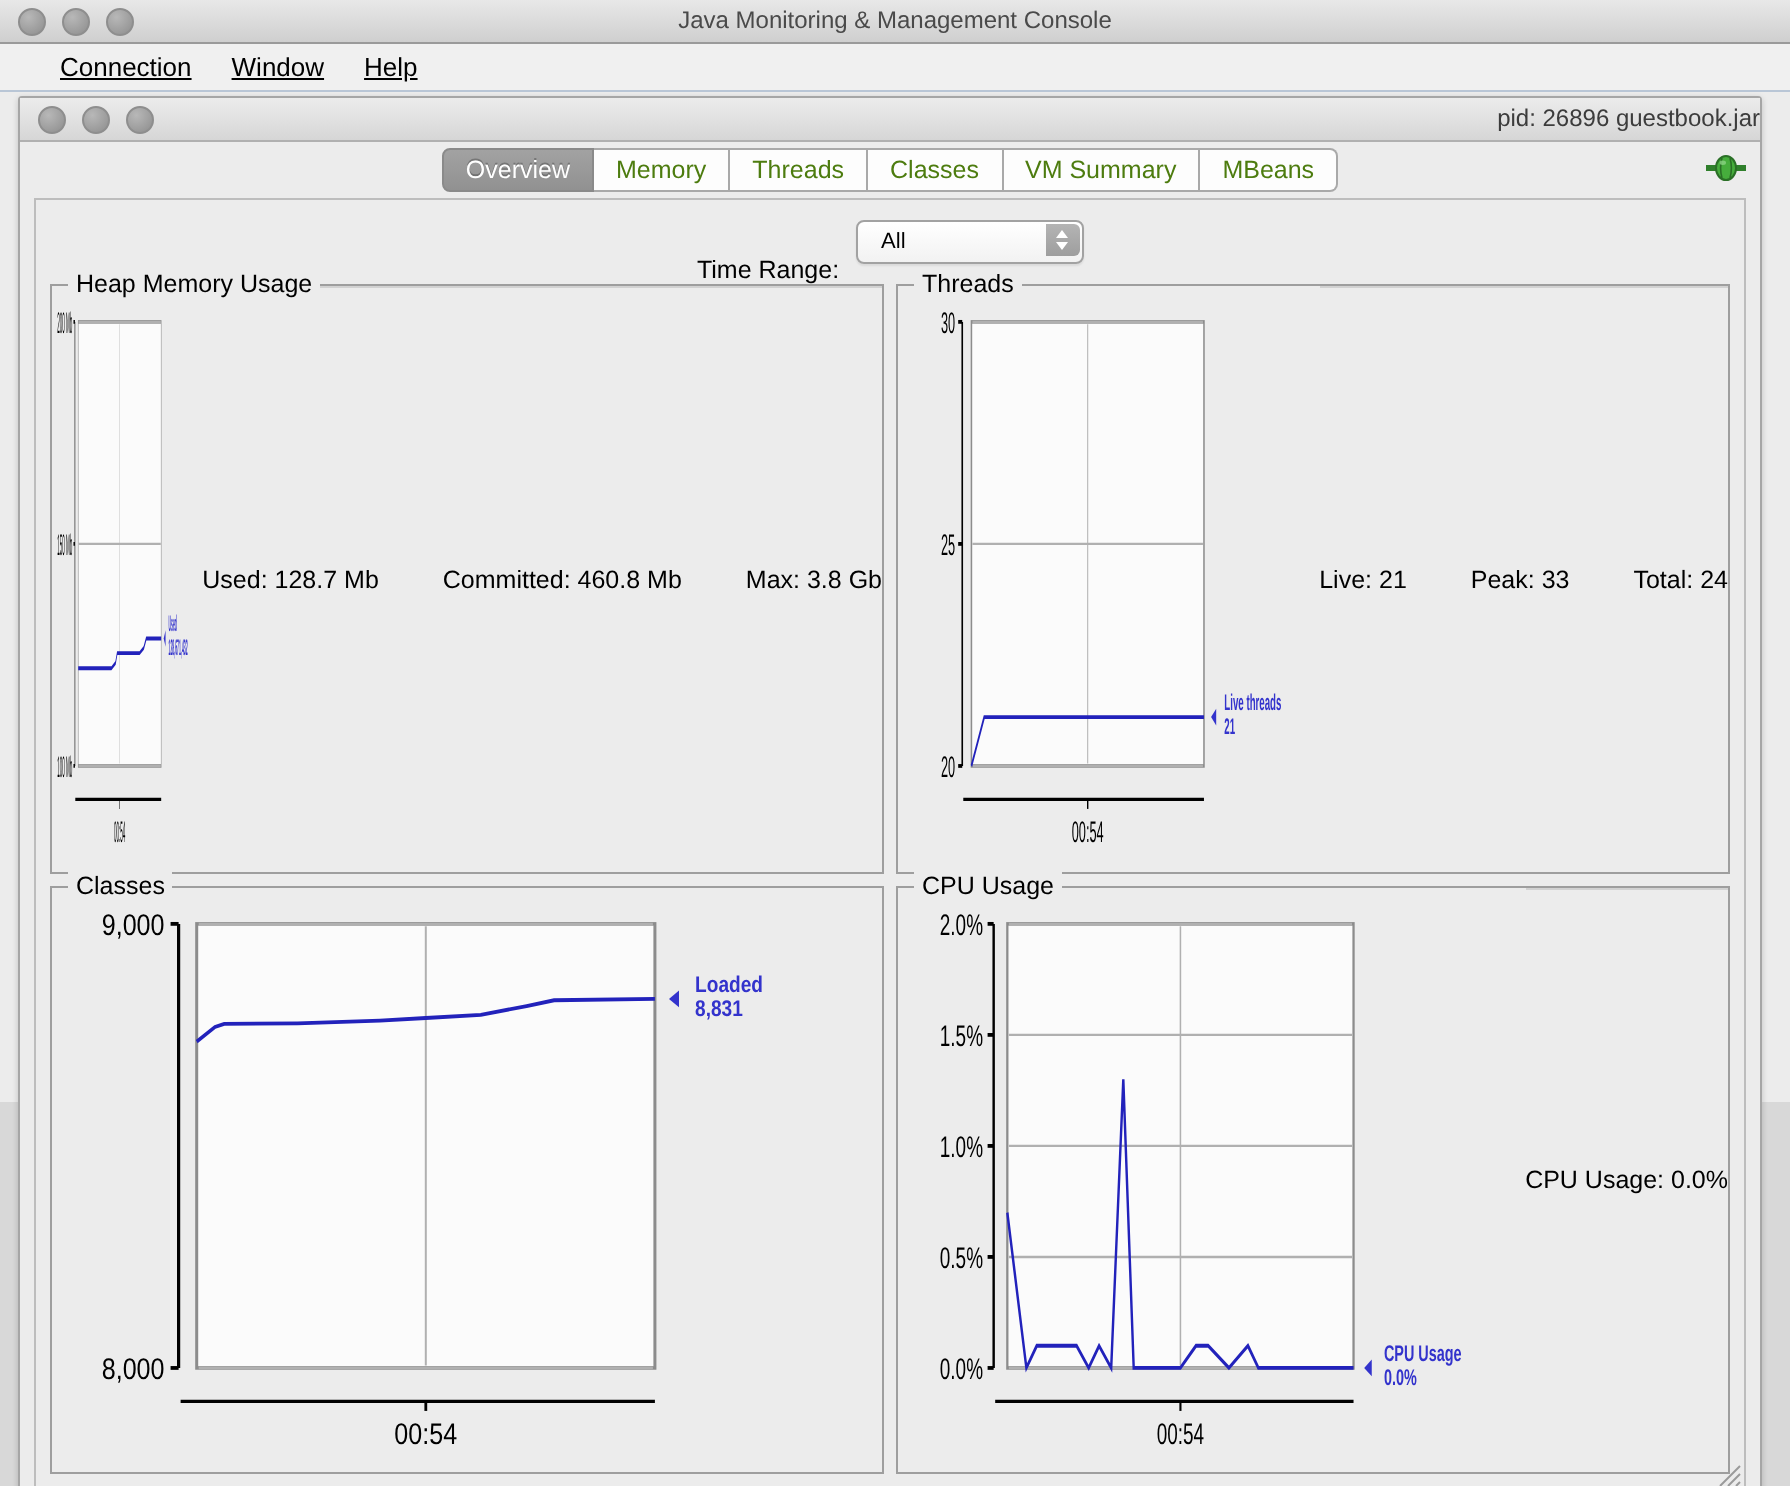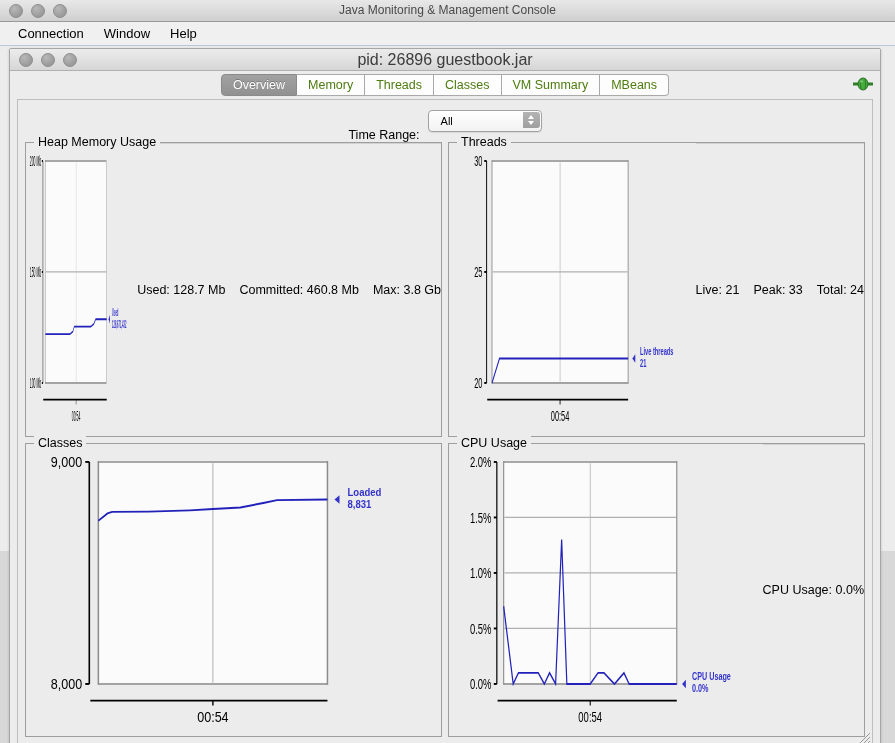--- a/index.html
+++ b/index.html
@@ -42,21 +42,22 @@
     background: radial-gradient(circle at 35% 30%, #b8b8b8, #9a9a9a 70%, #8c8c8c 100%);
     border: 0.5px solid #8e8e8e;
   }
 
   
   #menubar {
     height: 23px; flex: 0 0 23px;
     background: #f0f0f0;
     border-bottom: 1px solid #b9c6d6;
     display: flex; align-items: center;
-    padding-left: 8px;
+    padding-left: 20px;
+    text-decoration: underline;
   }
   .menu-item {
     font-size: 13px; color: #000;
     padding: 0 10px; line-height: 23px;
     cursor: default;
   }
 
   
   #desktop {
     flex: 1 1 auto;
@@ -77,22 +78,22 @@
     box-shadow: 0 1px 3px rgba(0,0,0,0.18);
   }
   #frame-titlebar {
     height: 21px; flex: 0 0 21px;
     background: linear-gradient(to bottom, #ececec 0%, #d6d6d6 100%);
     border-bottom: 1px solid #b0b0b0;
     position: relative; display: flex; align-items: center;
   }
   #frame-titlebar .title {
     position: absolute; left: 0; right: 0; top: 0;
-    line-height: 21px; text-align: center;
-    font-size: 16px; color: #3c3c3c;
+    line-height: 21px; text-align: right;
+    font-size: 12px; color: #3c3c3c;
   }
 
   
   #tab-area {
     flex: 0 0 28px;
     position: relative;
     background: #ececec;
   }
   #tabs {
     position: absolute; left: 0; right: 0; top: 3px;
@@ -196,21 +197,21 @@
     color: #000;
   }
   .panel-body {
     flex: 1 1 auto;
     position: relative;
     margin-top: 6px;
   }
   .panel-footer {
     flex: 0 0 26px;
     display: flex; align-items: center; justify-content: center;
-    gap: 14px;
+    gap: 32px;
     font-size: 12.5px; color: #000;
     border-top: 1px solid #d2d2d2;
   }
   .panel-footer span { white-space: nowrap; }
 
   
   .chart { position: absolute; left: 0; top: 0; right: 0; bottom: 0; }
   .chart svg { display: block; width: 100%; height: 100%; }
 
   .ylabel { font-size: 12.5px; fill: #000; font-family: "Liberation Sans", sans-serif; }

